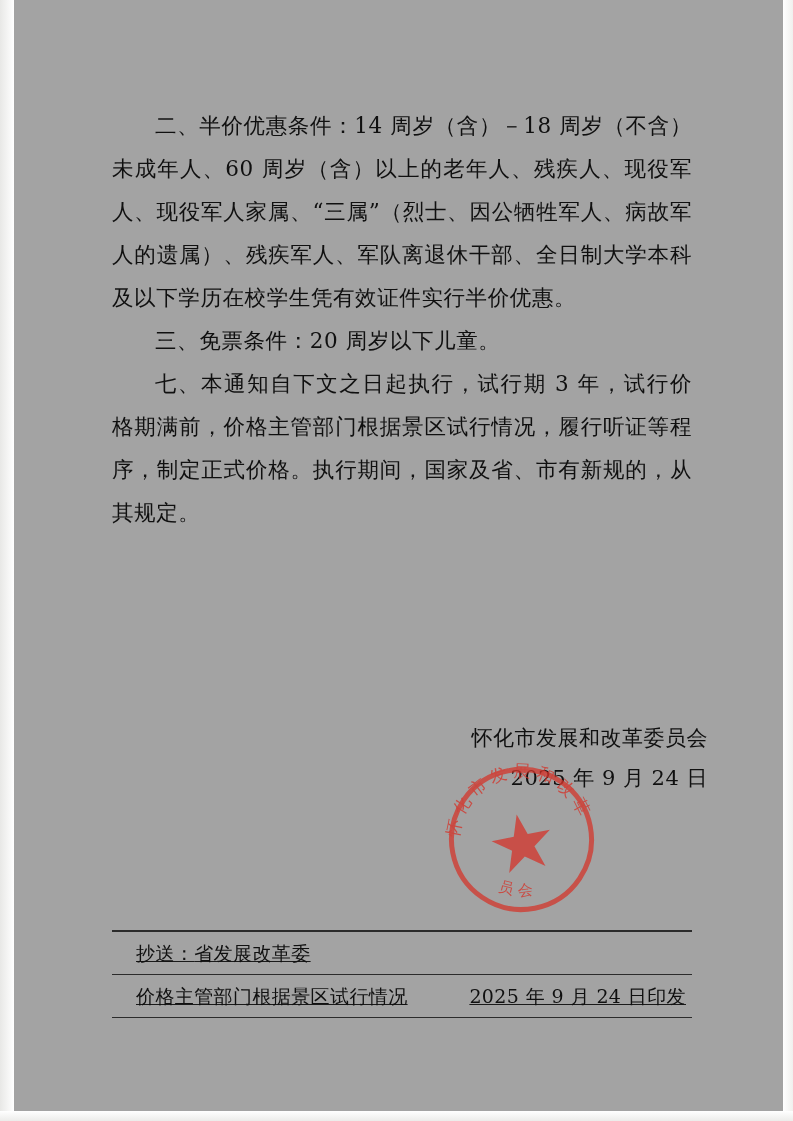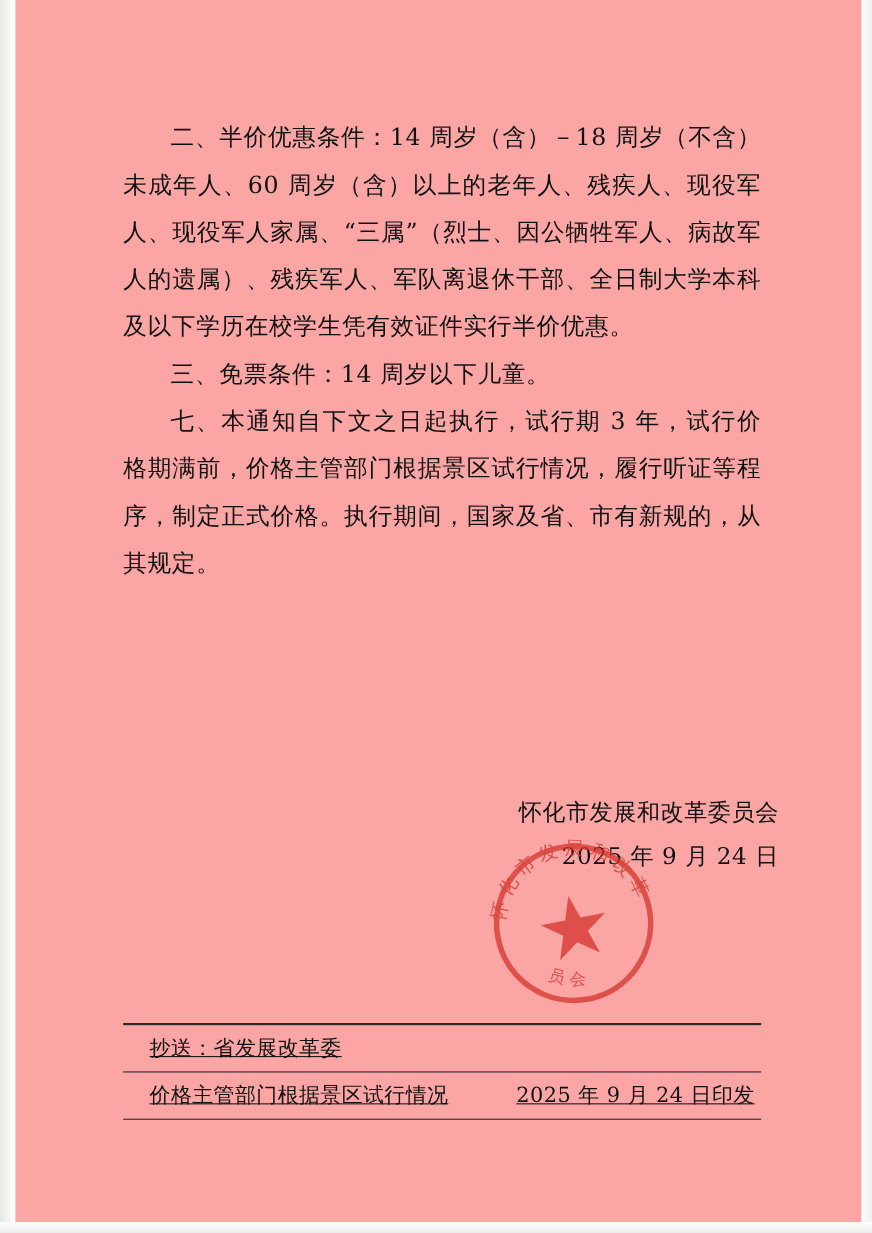--- a/index.html
+++ b/index.html
@@ -13,21 +13,21 @@
     position: relative;
     overflow: hidden;
     font-family: "DejaVu Serif", "Liberation Serif", serif;
     color: #1a1a1a;
   }
 
   
   .page {
     position: absolute;
     inset: 0;
-    background: #fca5a5;
+    background: #a3a3a3;
   }
   .scan-edge-left {
     position: absolute;
     left: 0; top: 0; bottom: 0;
     width: 14px;
     background: linear-gradient(to right, #e8e8e6, #ffffff);
   }
   .scan-edge-right {
     position: absolute;
     right: 0; top: 0; bottom: 0;
@@ -117,21 +117,21 @@
 </head>
 <body>
 
 <div class="page">
   <div class="scan-edge-left"></div>
   <div class="scan-edge-right"></div>
   <div class="scan-edge-bottom"></div>
 
   <div class="content">
     <p class="para">二、半价优惠条件：14 周岁（含）－18 周岁（不含）未成年人、60 周岁（含）以上的老年人、残疾人、现役军人、现役军人家属、“三属”（烈士、因公牺牲军人、病故军人的遗属）、残疾军人、军队离退休干部、全日制大学本科及以下学历在校学生凭有效证件实行半价优惠。</p>
-    <p class="para">三、免票条件：14 周岁以下儿童。</p>
+    <p class="para">三、免票条件：20 周岁以下儿童。</p>
     <p class="para">七、本通知自下文之日起执行，试行期 3 年，试行价格期满前，价格主管部门根据景区试行情况，履行听证等程序，制定正式价格。执行期间，国家及省、市有新规的，从其规定。</p>
   </div>
 
   <div class="sign-block">
     <div>怀化市发展和改革委员会</div>
     <div class="sign-date">2025 年 9 月 24 日</div>
   </div>
 
   <div class="seal">
     <svg width="175" height="175" viewBox="0 0 175 175" xmlns="http://www.w3.org/2000/svg">

